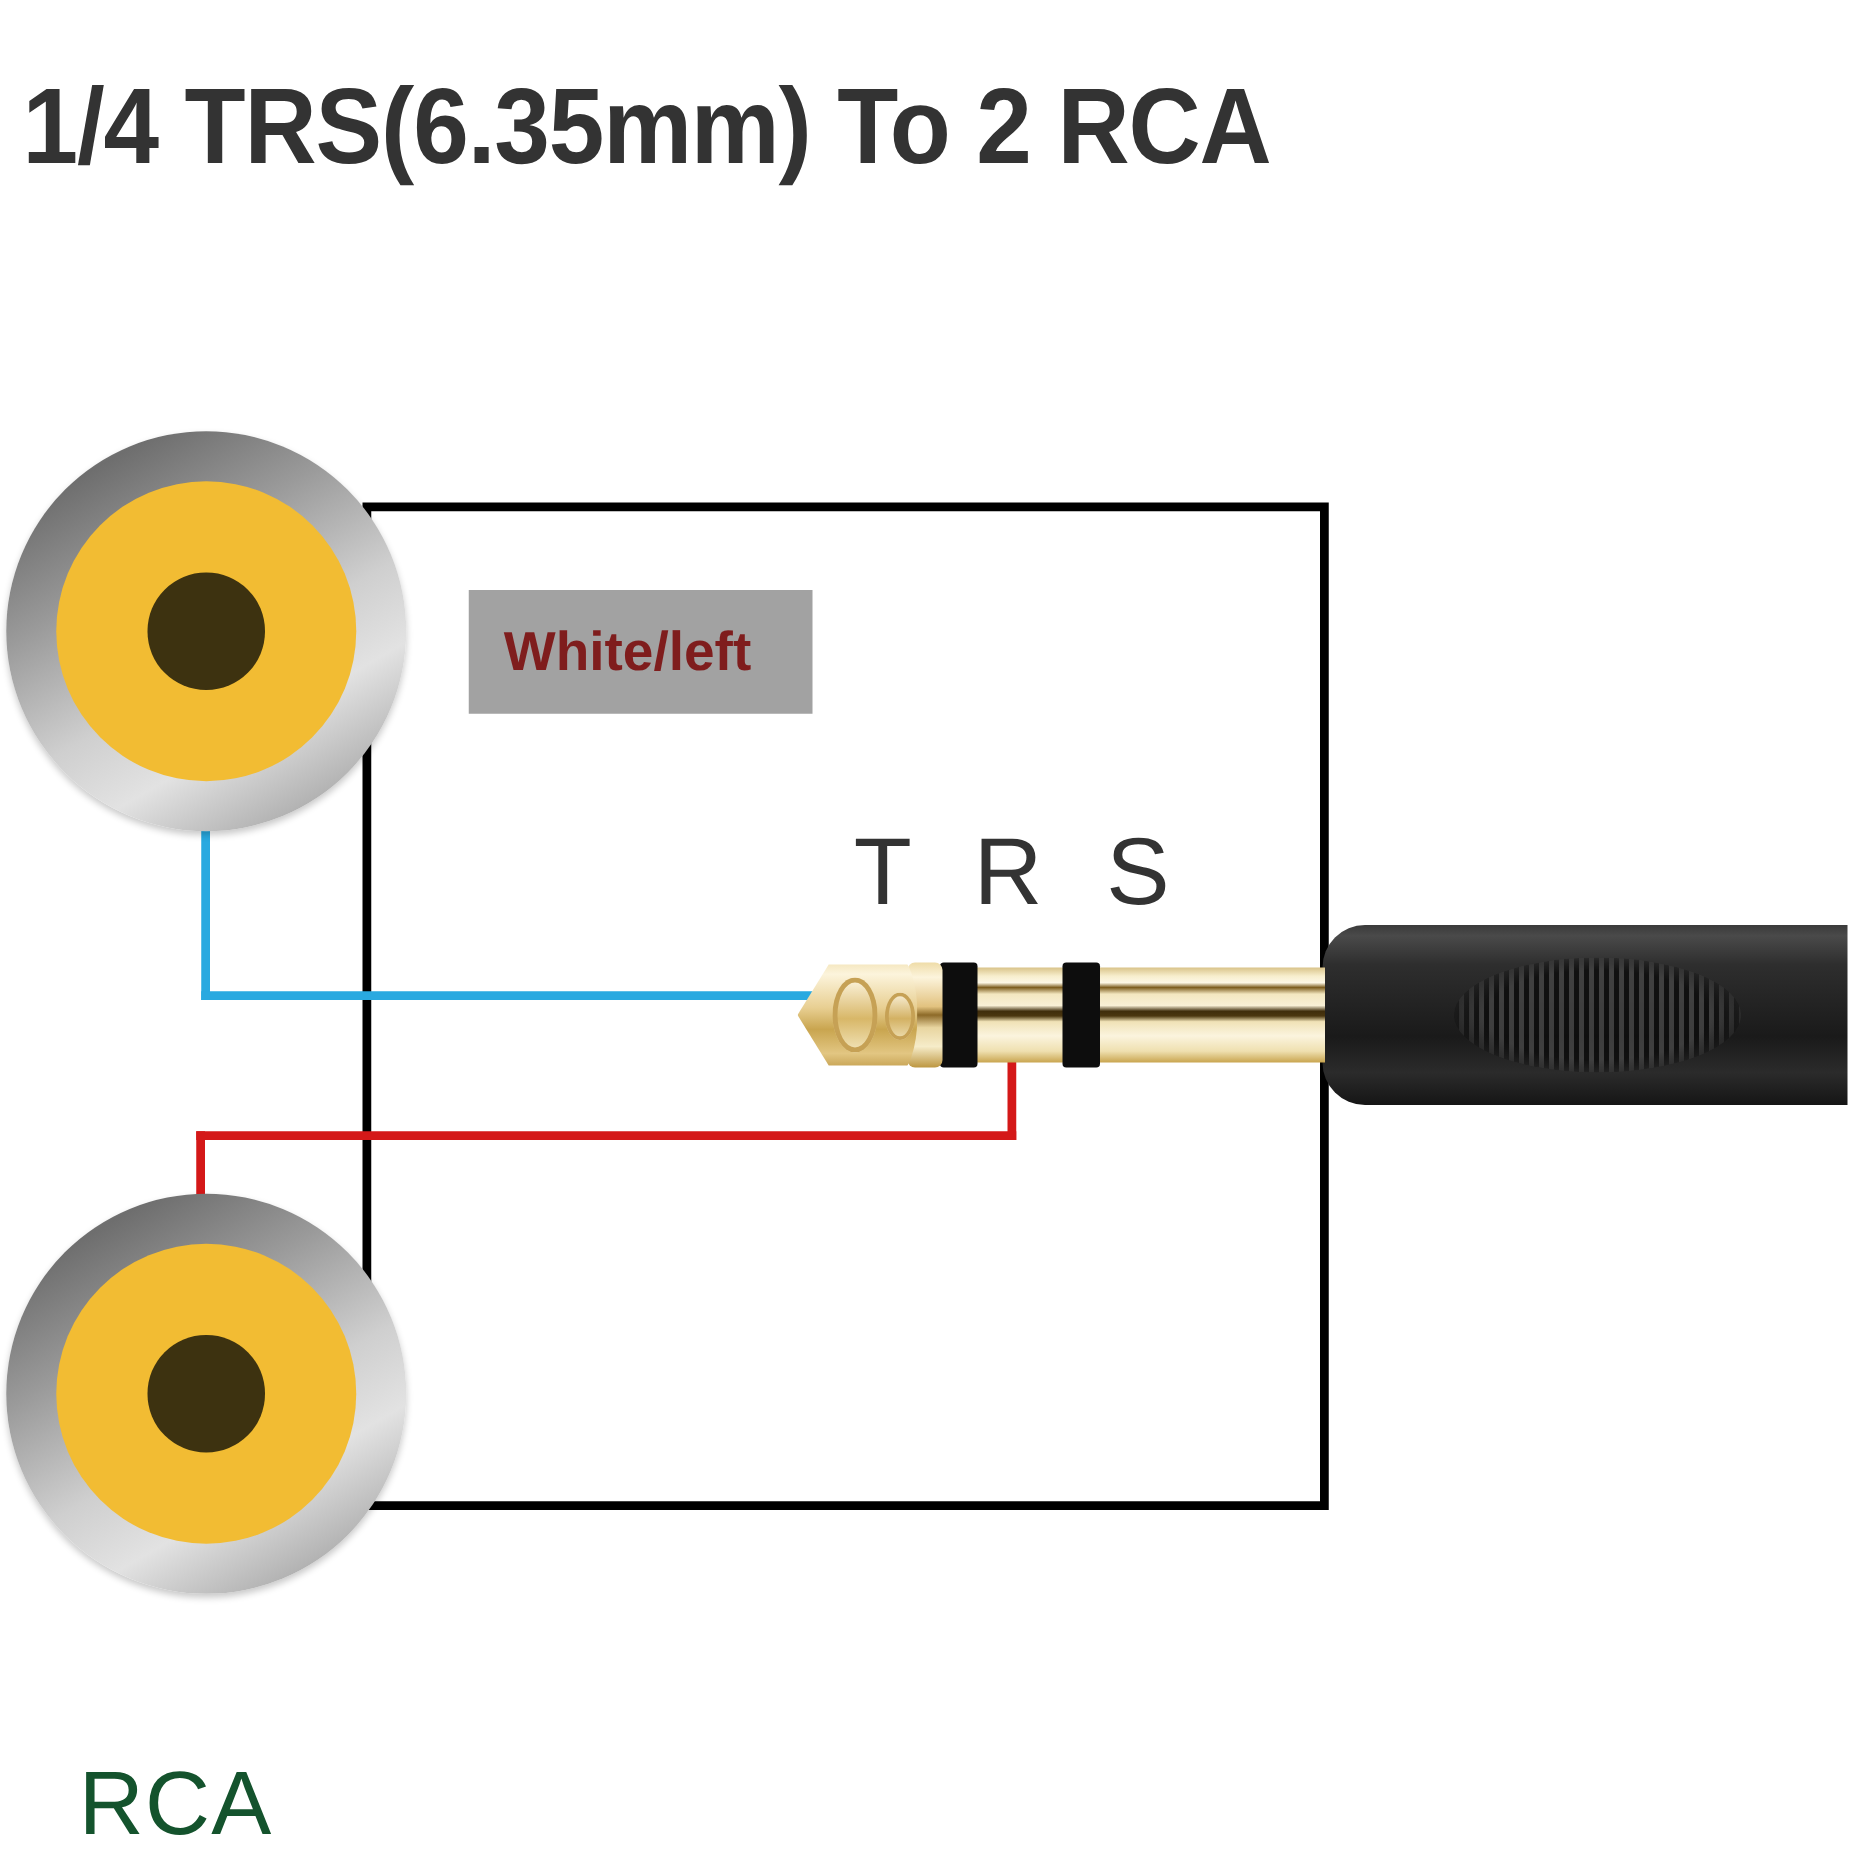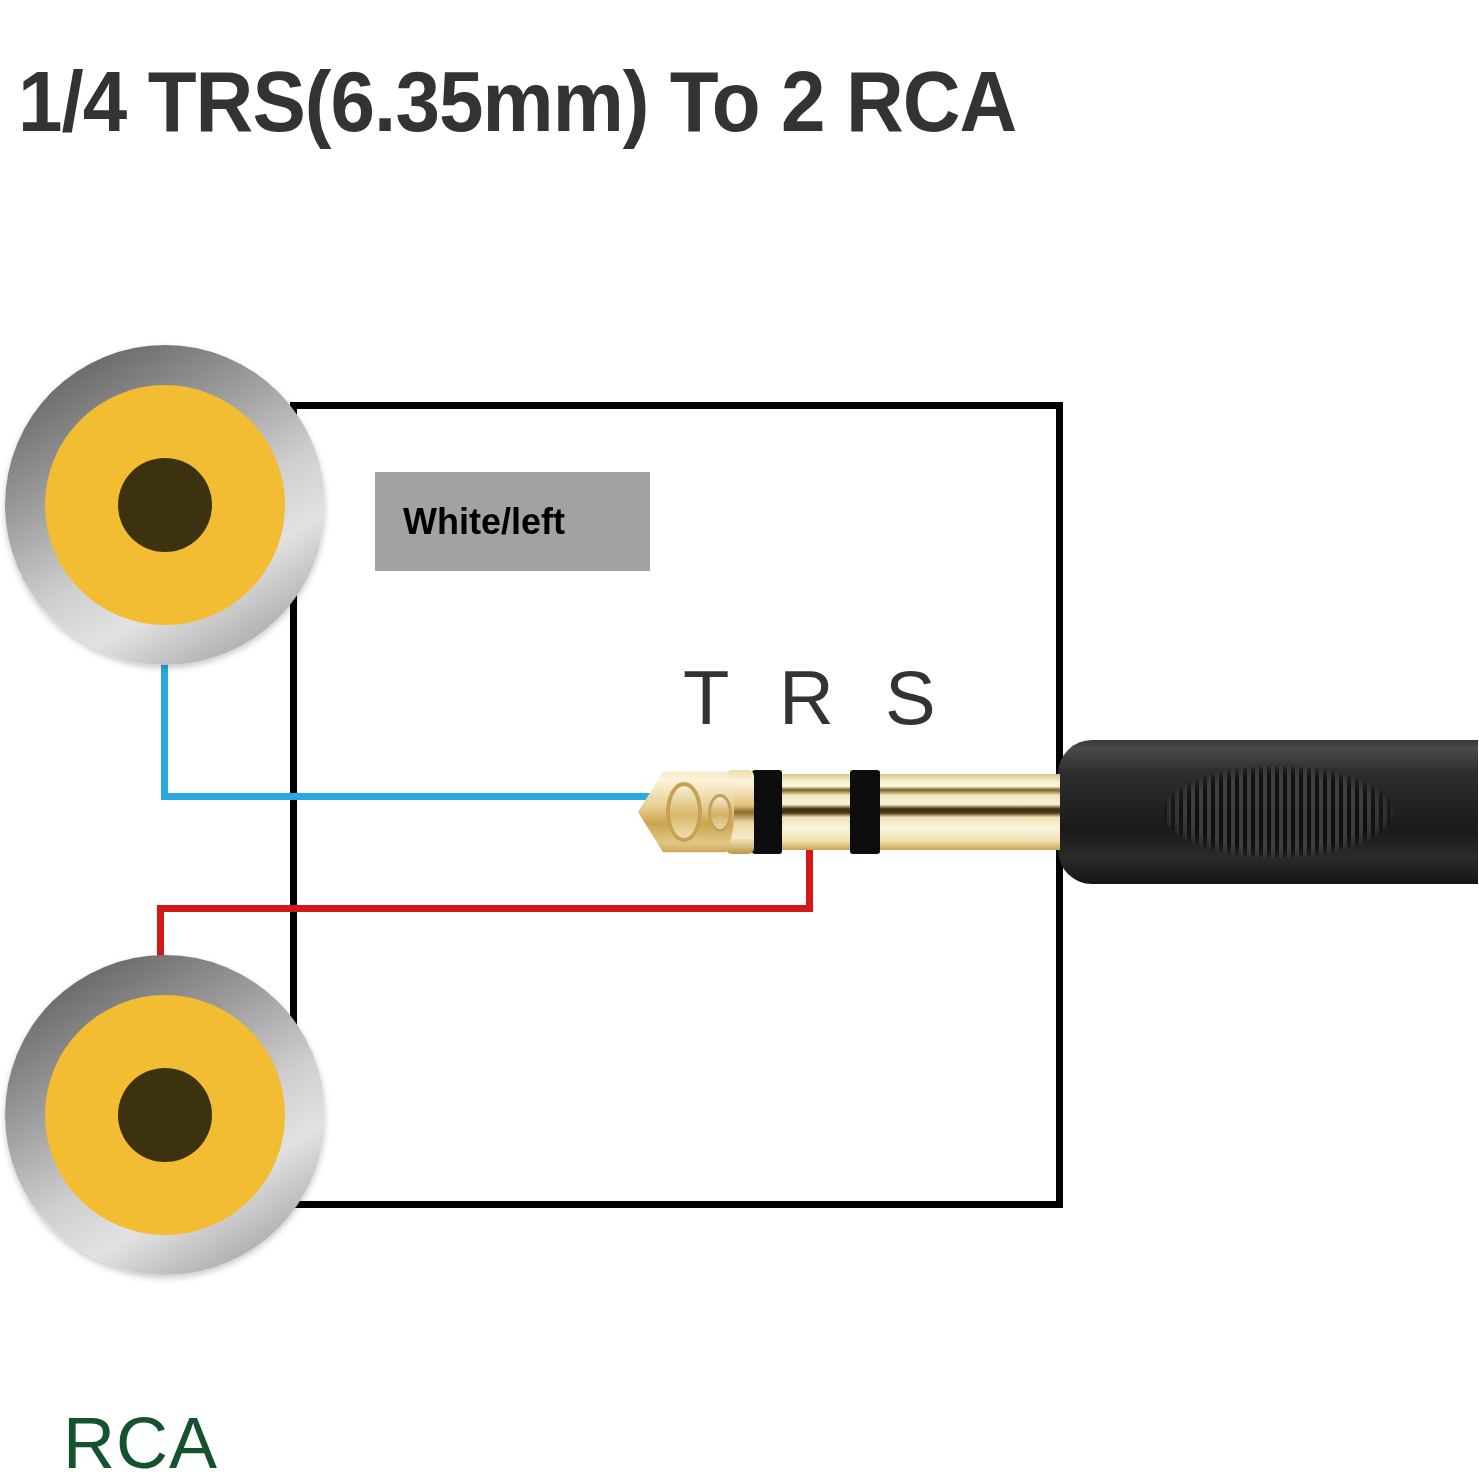--- a/index.html
+++ b/index.html
@@ -235,23 +235,23 @@
   .label-box {
     position: absolute;
     background: #a2a2a2;
     display: flex;
     align-items: center;
     padding-left: 28px;
     box-sizing: border-box;
   }
   .label-text {
     font-family: "Liberation Sans", sans-serif;
-    font-size: 36px;
+    font-size: 44px;
     font-weight: bold;
-    color: #000000;
+    color: #7f1d1d;
     white-space: nowrap;
   }
   #label-white { left: 375px; top: 472px; width: 275px; height: 99px; }
   #label-red   { left: 375px; top: 1040px; width: 275px; height: 99px; }
 
   
   #rca-caption {
     position: absolute;
     left: 63px;
     top: 1402px;

